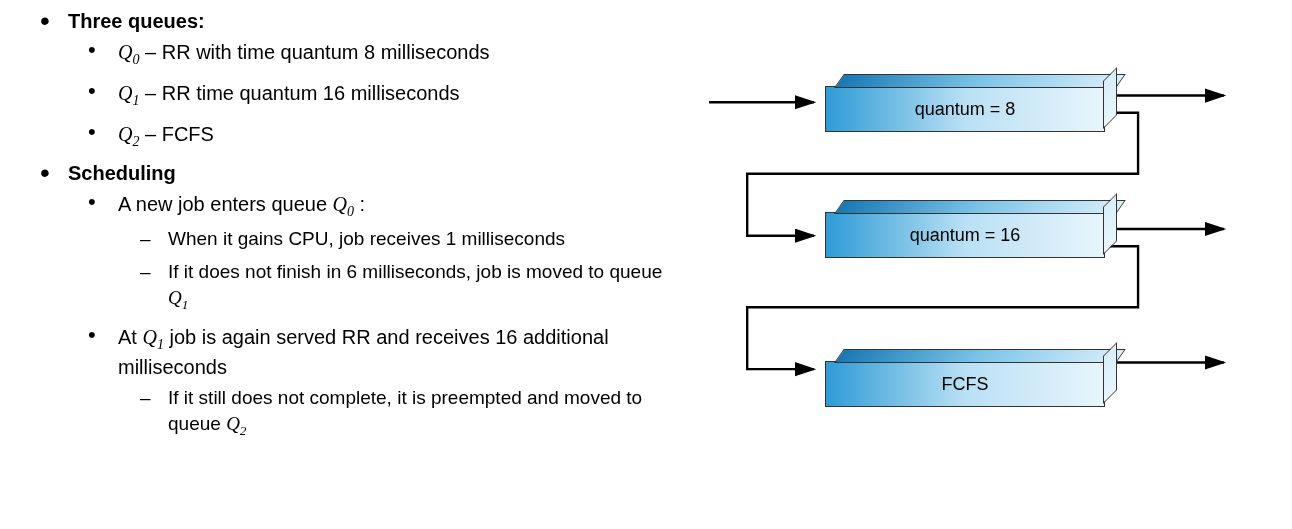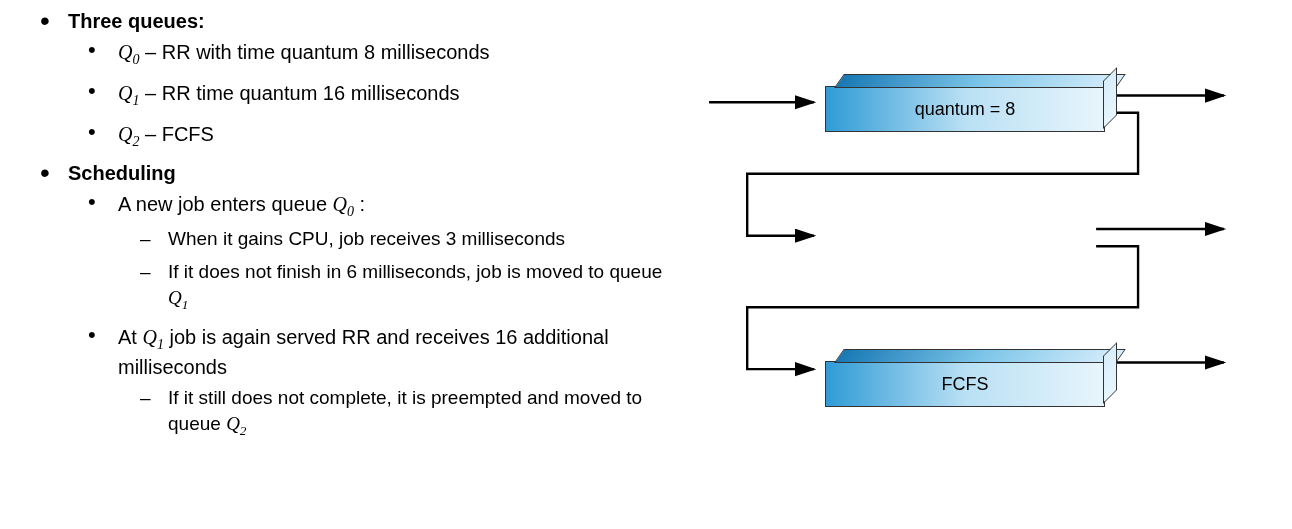--- a/index.html
+++ b/index.html
@@ -102,21 +102,21 @@
             <span class="q"><span>Q</span><sub>2</sub></span><span> – FCFS</span>
           </li>
         </ul>
       </li>
       <li>
         <span class="hd">Scheduling</span>
         <ul class="sub">
           <li>
             <span>A new job enters queue </span><span class="q"><span>Q</span><sub>0</sub></span><span> :</span>
             <ul class="dash">
-              <li>When it gains CPU, job receives 3 milliseconds</li>
+              <li>When it gains CPU, job receives 1 milliseconds</li>
               <li>
                 <span>If it does not finish in 6 milliseconds, job is moved to queue </span><span class="q"><span>Q</span><sub>1</sub></span>
               </li>
             </ul>
           </li>
           <li>
             <span>At </span><span class="q"><span>Q</span><sub>1</sub></span><span> job is again served RR and receives 16 additional milliseconds</span>
             <ul class="dash">
               <li>
                 <span>If it still does not complete, it is preempted and moved to queue </span><span class="q"><span>Q</span><sub>2</sub></span>
@@ -145,17 +145,20 @@
       <line x1="426" y1="218" x2="560" y2="218" stroke="#000" stroke-width="2.5" marker-end="url(#ah)"></line>
 
       <polyline points="426,236 470,236 470,300 60,300 60,365 130,365" fill="none" stroke="#000" stroke-width="2.5" marker-end="url(#ah)"></polyline>
 
       <line x1="426" y1="358" x2="560" y2="358" stroke="#000" stroke-width="2.5" marker-end="url(#ah)"></line>
     </svg>
 
     <div class="queue-box" style="left:135px; top:76px;">
       <span>quantum = 8</span>
     </div>
+    <div class="queue-box" style="left:135px; top:202px;">
+      <span>quantum = 16</span>
+    </div>
     <div class="queue-box" style="left:135px; top:351px;">
       <span>FCFS</span>
     </div>
   </div>
 </div>
 
 </body></html>

